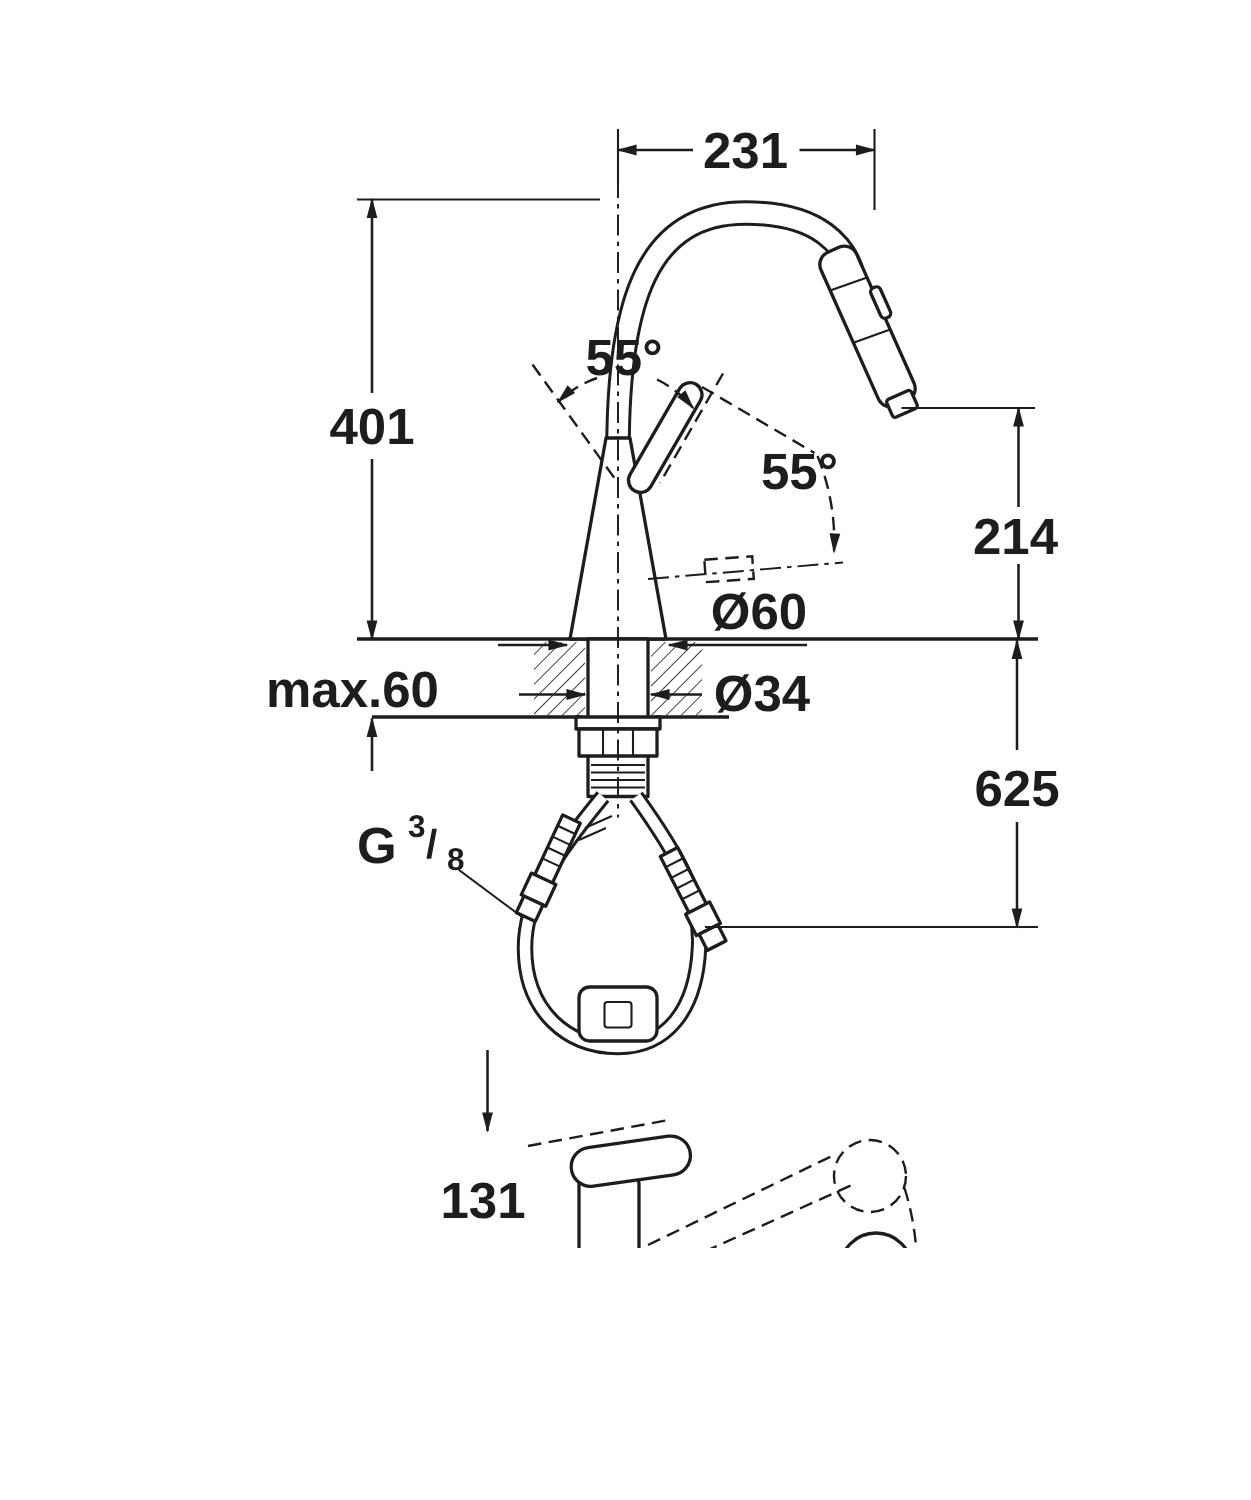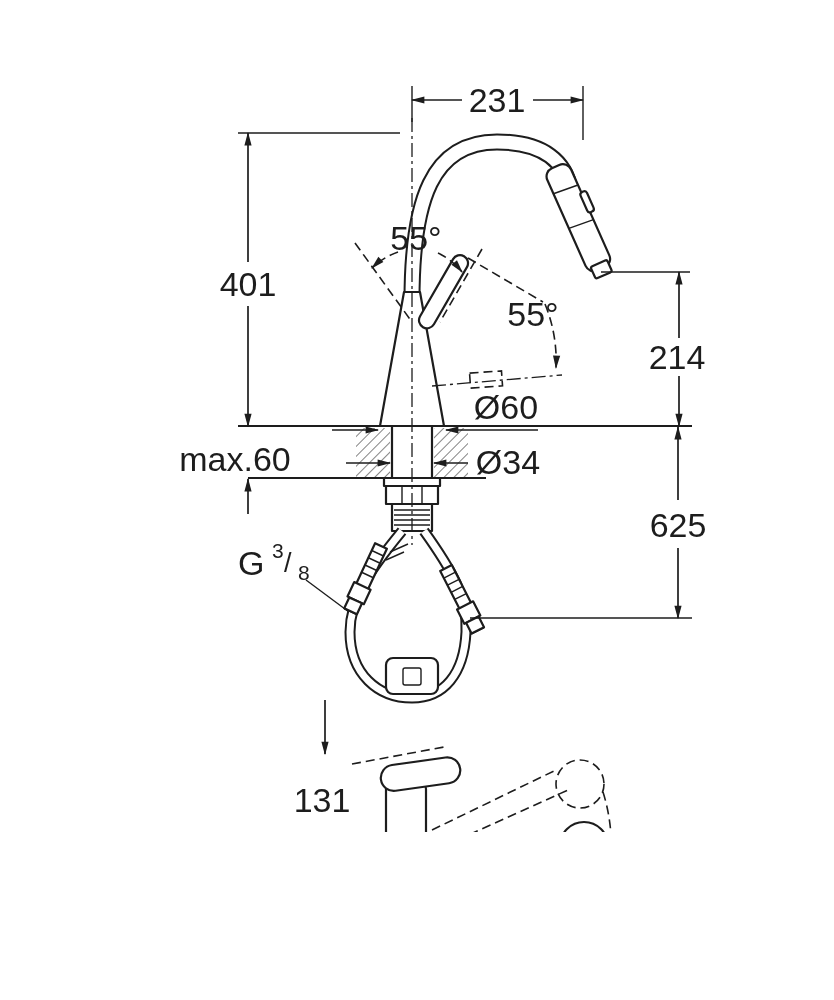--- a/index.html
+++ b/index.html
@@ -1,17 +1,17 @@
 <!DOCTYPE html>
 <html style="--line: #1d1d1d; --bg: #ffffff;"><head>
 <meta charset="utf-8">
 <style>
   html,body{margin:0;padding:0;background:#fff;}
   .canvas{position:relative;width:834px;height:832px;background:var(--bg,#fff);overflow:hidden;
-          font-family:"Liberation Sans", sans-serif;}
+          font-family:"Liberation Sans", sans-serif;font-weight:bold;}
   svg{position:absolute;left:0;top:0;}
   text{fill:var(--line,#1d1d1d);font-family:"Liberation Sans", sans-serif;}
   .t{font-size:34px;text-anchor:middle;}
   .ts{font-size:34px;text-anchor:start;}
   .sup{font-size:21px;text-anchor:start;}
   .slash{font-size:27px;text-anchor:start;}
   .obj{stroke:var(--line,#1d1d1d);stroke-width:2.2;fill:#fff;stroke-linejoin:round;}
   .objn{stroke:var(--line,#1d1d1d);stroke-width:2.2;fill:none;stroke-linejoin:round;}
   .thin{stroke:var(--line,#1d1d1d);stroke-width:1.4;fill:none;}
   .dim{stroke:var(--line,#1d1d1d);stroke-width:1.7;fill:none;}

